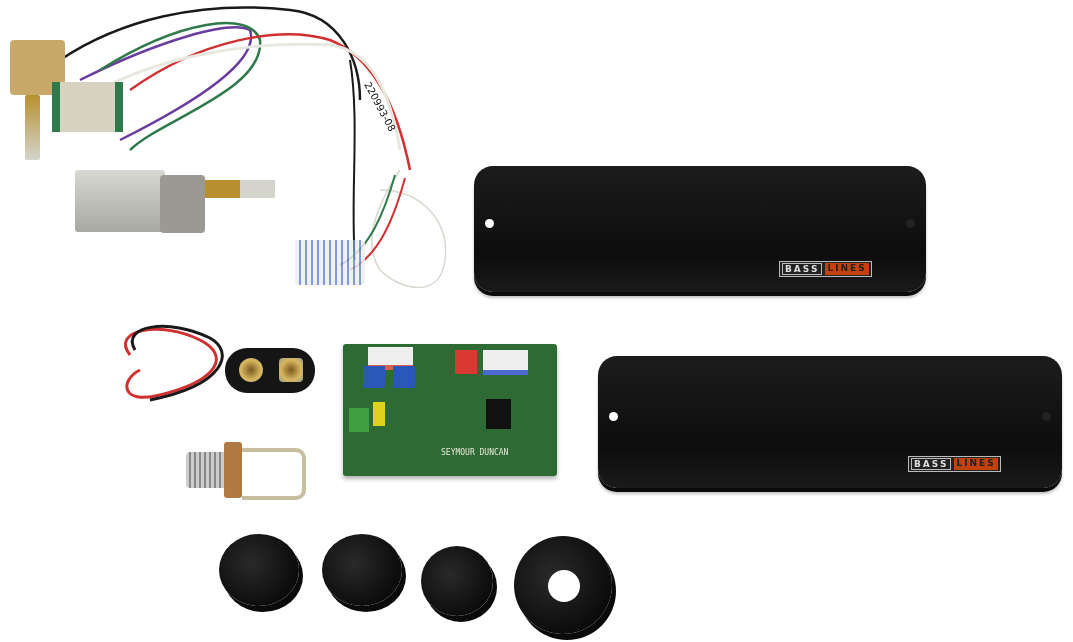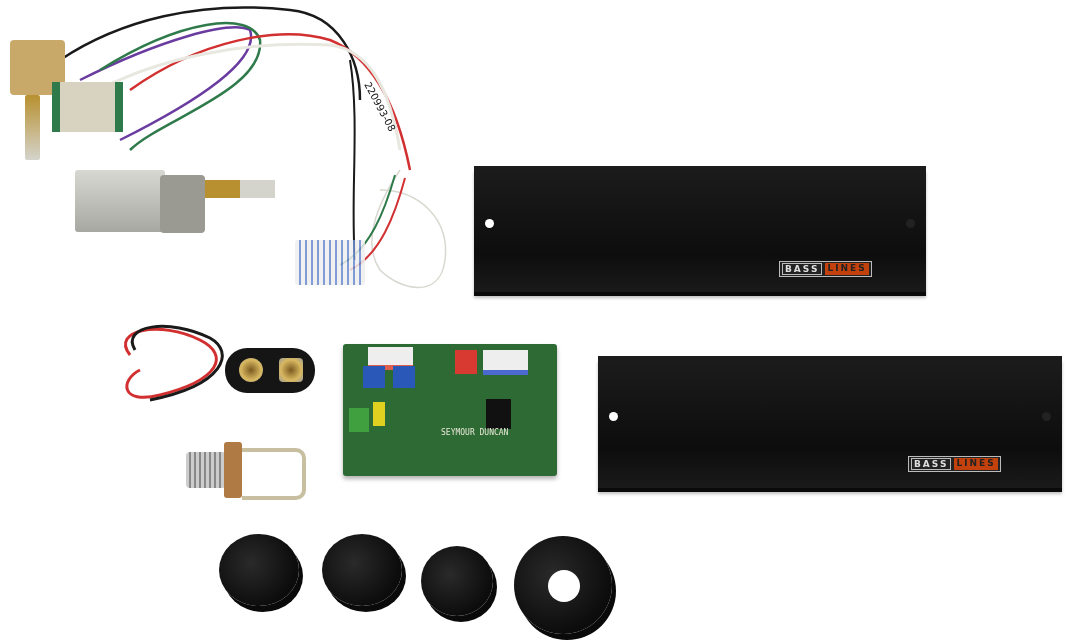--- a/index.html
+++ b/index.html
@@ -1,18 +1,18 @@
 <!DOCTYPE html>
 <html><head>
 <meta charset="utf-8">
 <style>
   html,body{margin:0;padding:0;background:#ffffff;}
   body{width:1073px;height:642px;position:relative;overflow:hidden;font-family:"Liberation Sans",sans-serif;}
   .abs{position:absolute;}
-  .pickup{background:linear-gradient(#1c1c1c,#0d0d0d 70%,#1a1a1a);border-radius:0;box-shadow:0 4px 0 #0a0a0a, 0 6px 3px rgba(0,0,0,.25);text-align:right;}
+  .pickup{background:linear-gradient(#1c1c1c,#0d0d0d 70%,#1a1a1a);border-radius:19px;box-shadow:0 4px 0 #0a0a0a, 0 6px 3px rgba(0,0,0,.25);text-align:right;}
   .pickup .hole{position:absolute;width:9px;height:9px;border-radius:50%;background:#fff;top:50%;margin-top:-10px;}
   .logo{position:absolute;display:flex;border:1px solid #bbb;background:#222;padding:1px 2px;gap:3px;}
   .logo span{font-family:"DejaVu Sans",sans-serif;font-weight:bold;font-size:9px;letter-spacing:2px;color:#222;background:#c2410c;padding:0 2px;line-height:10px;}
   .logo span.b{background:#222;color:#ddd;border:1px solid #bbb;}
   .pcb{background:#2e6a34;border-radius:3px;box-shadow:0 3px 4px rgba(0,0,0,.3);}
   .pcb-text{position:absolute;color:#e8e8d8;font-family:"DejaVu Sans Mono",monospace;font-size:8px;}
   .knob{border-radius:50%;background:radial-gradient(circle at 40% 40%,#2a2a2a,#0c0c0c 70%);box-shadow:4px 6px 0 #0a0a0a;}
   .label-tube{position:absolute;color:#111;font-family:"DejaVu Sans",sans-serif;font-size:10px;transform:rotate(62deg);transform-origin:left top;white-space:nowrap;}
   svg{position:absolute;left:0;top:0;}
 </style>
@@ -72,21 +72,21 @@
 
 <div class="abs pcb" style="left:343px;top:344px;width:214px;height:132px;">
   <div class="abs" style="left:25px;top:3px;width:45px;height:18px;background:#eee;border-bottom:5px solid #e06050;"></div>
   <div class="abs" style="left:140px;top:6px;width:45px;height:20px;background:#eee;border-bottom:5px solid #4a6ad0;"></div>
   <div class="abs" style="left:20px;top:22px;width:22px;height:22px;background:#2a58b8;"></div>
   <div class="abs" style="left:50px;top:22px;width:22px;height:22px;background:#2a58b8;"></div>
   <div class="abs" style="left:112px;top:6px;width:22px;height:24px;background:#d83a32;"></div>
   <div class="abs" style="left:6px;top:64px;width:20px;height:24px;background:#40a040;"></div>
   <div class="abs" style="left:30px;top:58px;width:12px;height:24px;background:#e0d020;"></div>
   <div class="abs" style="left:143px;top:55px;width:25px;height:30px;background:#111;"></div>
-  <div class="pcb-text" style="left:98px;top:84px;">SEYMOUR DUNCAN</div>
+  <div class="pcb-text" style="left:98px;top:104px;">SEYMOUR DUNCAN</div>
 </div>
 
 <div class="abs knob" style="left:219px;top:534px;width:80px;height:72px;"></div>
 <div class="abs knob" style="left:322px;top:534px;width:80px;height:72px;"></div>
 <div class="abs knob" style="left:421px;top:546px;width:72px;height:70px;"></div>
 <div class="abs knob" style="left:514px;top:536px;width:98px;height:98px;">
   <div class="abs" style="left:34px;top:34px;width:32px;height:32px;border-radius:50%;background:#fff;"></div>
 </div>
 
 </body></html>

